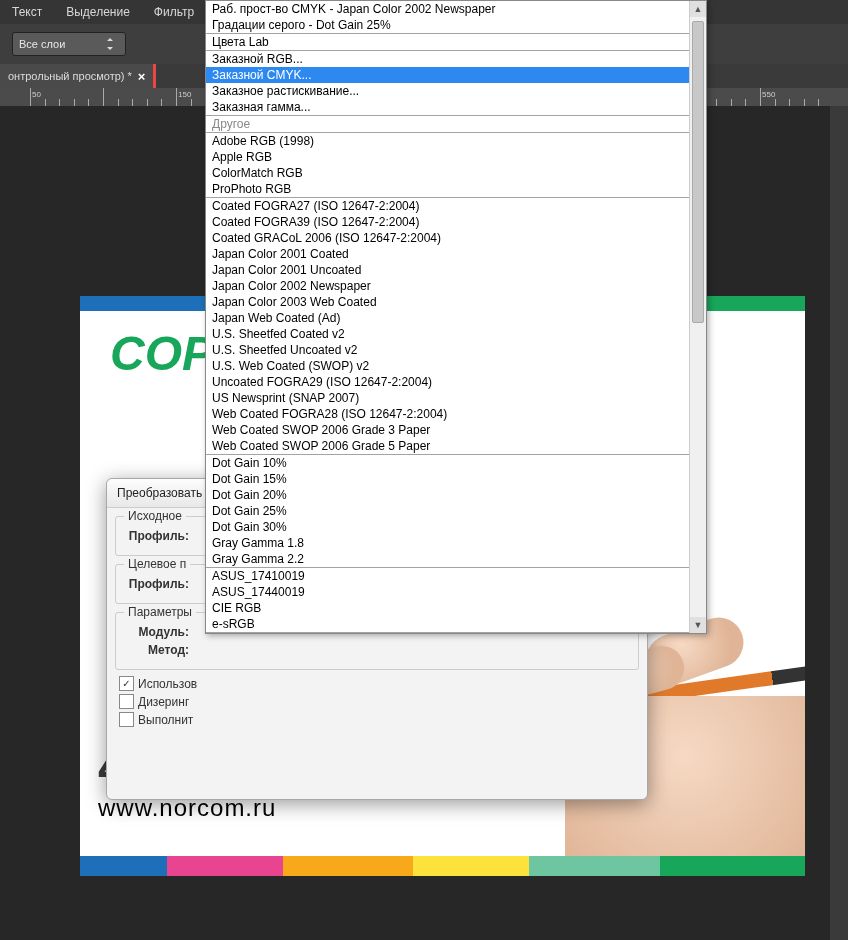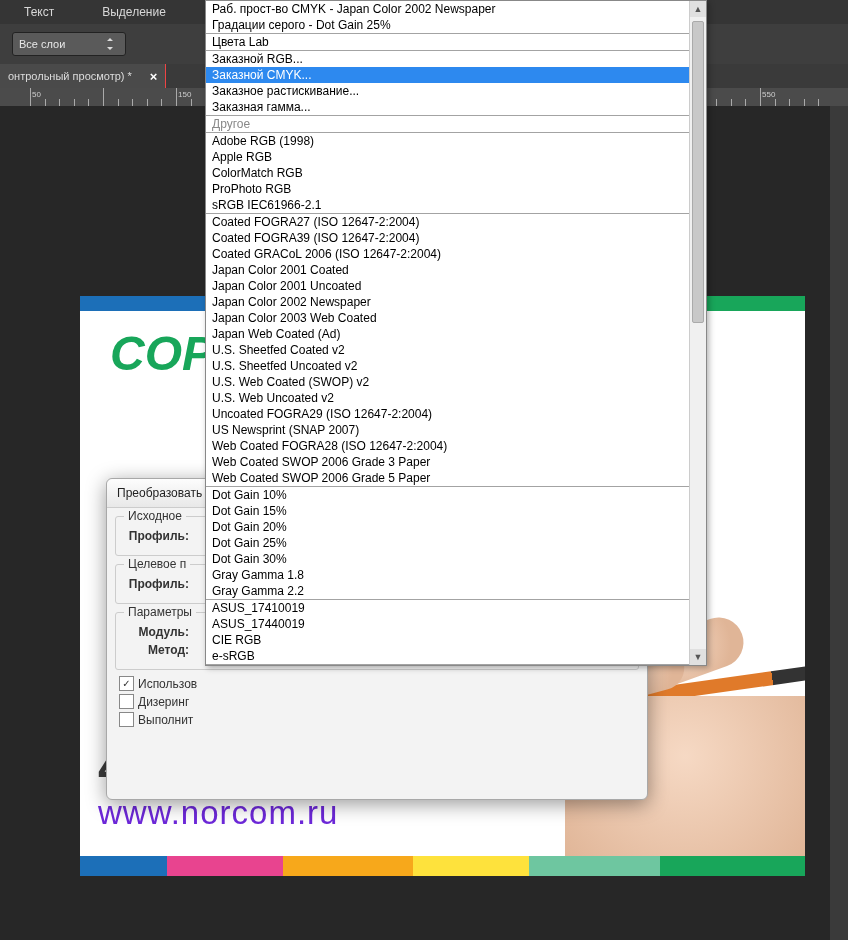--- a/index.html
+++ b/index.html
@@ -1,39 +1,39 @@
 <!DOCTYPE html>
 <html><head>
 <meta charset="utf-8">
 <style>
   html,body{margin:0;padding:0;width:848px;height:940px;overflow:hidden;background:#2c2c2c;font-family:Tahoma,Arial,sans-serif;font-size:12px;color:#222;}
   .menubar{position:absolute;left:0;top:0;right:0;height:24px;background:#353535;color:#d8d8d8;display:flex;align-items:center;padding-left:0px;font-size:12px;}
-  .menubar .menuitem{padding:4px 24px;}
+  .menubar .menuitem{padding:4px 12px;}
   .optbar{position:absolute;left:0;top:24px;right:0;height:40px;background:#3e3e3e;display:flex;align-items:center;padding-left:12px;}
   .dd{display:flex;align-items:center;background:#5a5a5a;color:#e8e8e8;border:1px solid #222;border-radius:3px;height:22px;padding:0 6px;font-size:11px;gap:40px;}
   .dd .chev{width:14px;text-align:center;}
   .dd .chev svg{display:block;}
   .tabbar{position:absolute;left:0;top:64px;right:0;height:24px;background:#3a3a3a;}
-  .doc-tab{display:inline-flex;align-items:center;height:24px;padding:0 8px;background:#4a4a4a;color:#ddd;font-size:11px;border-right:1px solid #ef4444;gap:18px;}
+  .doc-tab{display:inline-flex;align-items:center;height:24px;padding:0 8px;background:#4a4a4a;color:#ddd;font-size:11px;border-right:3px solid #ef4444;gap:6px;}
   .doc-tab .x{color:#fff;font-weight:bold;font-size:13px;}
   .ruler-h{position:absolute;left:0;top:88px;right:0;height:18px;background:#4b4b4b;border-bottom:1px solid #222;}
   .ruler-h .ticks{position:absolute;inset:0;overflow:hidden;}
   .ruler-h .major{position:absolute;top:0;width:1px;height:18px;background:#aaa;}
   .ruler-h .label{position:absolute;top:2px;color:#ccc;font-size:8px;}
   .canvas-area{position:absolute;left:0;top:106px;right:18px;bottom:0;background:#272727;overflow:hidden;}
   .ruler-corner{position:absolute;right:0;top:88px;width:18px;height:18px;background:#4b4b4b;}
   .scroll-v{position:absolute;right:0;top:106px;width:18px;bottom:0;background:#3a3a3a;}
 
   .artboard{position:absolute;left:80px;top:190px;width:725px;height:580px;background:#272727;}
   .paper{position:absolute;left:0;top:0;right:0;bottom:0;background:#fff;}
   .stripe-top{position:absolute;left:0;top:0;right:0;height:15px;background:linear-gradient(90deg,#1c6fb8 0 18%,#e8448f 18% 30%,#f7a81b 30% 48%,#fee23c 48% 64%,#6ec6a0 64% 82%,#18a65a 82% 100%);}
   .stripe-bot{position:absolute;left:0;bottom:0;right:0;height:20px;background:linear-gradient(90deg,#1c6fb8 0 12%,#e8448f 12% 28%,#f7a81b 28% 46%,#fee23c 46% 62%,#6ec6a0 62% 80%,#18a65a 80% 100%);}
   .logo-left{position:absolute;left:30px;top:30px;font-size:48px;font-weight:900;font-style:italic;color:#18a65a;}
   .phone{position:absolute;left:18px;top:440px;font-size:52px;font-weight:900;color:#3c3c3c;letter-spacing:1px;}
-  .url{position:absolute;left:18px;top:498px;font-size:33px;color:#6d28d9;letter-spacing:1px;}
+  .url{position:absolute;left:18px;top:498px;font-size:24px;color:#000000;letter-spacing:1px;}
   .hand{position:absolute;right:0;bottom:20px;width:320px;height:290px;overflow:hidden;}
   .finger{position:absolute;background:radial-gradient(circle at 40% 30%,#f6d9c4,#e0b597 70%);border-radius:40px;}
   .pencil{position:absolute;width:260px;height:14px;background:linear-gradient(90deg,#e07a2a,#e07a2a 80%,#333 80%);border-radius:7px;transform:rotate(-8deg);right:-20px;bottom:160px;}
   .badge{position:absolute;right:15px;top:30px;width:110px;height:110px;}
   .badge .house{position:absolute;inset:0;}
   .badge .house .roof{position:absolute;left:10px;top:0;width:0;height:0;border-left:45px solid transparent;border-right:45px solid transparent;border-bottom:40px solid #18a65a;}
   .badge .house .body{position:absolute;left:24px;top:38px;width:62px;height:40px;border:4px solid #18a65a;border-top:0;}
   .badge .txt{position:absolute;bottom:0;left:0;right:0;text-align:center;color:#f7a81b;font-weight:700;font-size:13px;}
 
   .convert-dlg{position:absolute;left:106px;top:372px;width:540px;height:320px;background:#f3f3f3;border:1px solid #a8a8a8;border-radius:6px;box-shadow:0 4px 20px rgba(0,0,0,.4);}
@@ -232,35 +232,33 @@
       <div class="ditem">Заказная гамма...</div>
     </div>
     <div class="dsection">
       <div class="ditem gray">Другое</div>
     </div>
     <div class="dsection">
       <div class="ditem">Adobe RGB (1998)</div>
       <div class="ditem">Apple RGB</div>
       <div class="ditem">ColorMatch RGB</div>
       <div class="ditem">ProPhoto RGB</div>
-      <div class="ditem">sRGB IEC61966-2.1</div>
     </div>
     <div class="dsection">
       <div class="ditem">Coated FOGRA27 (ISO 12647-2:2004)</div>
       <div class="ditem">Coated FOGRA39 (ISO 12647-2:2004)</div>
       <div class="ditem">Coated GRACoL 2006 (ISO 12647-2:2004)</div>
       <div class="ditem">Japan Color 2001 Coated</div>
       <div class="ditem">Japan Color 2001 Uncoated</div>
       <div class="ditem">Japan Color 2002 Newspaper</div>
       <div class="ditem">Japan Color 2003 Web Coated</div>
       <div class="ditem">Japan Web Coated (Ad)</div>
       <div class="ditem">U.S. Sheetfed Coated v2</div>
       <div class="ditem">U.S. Sheetfed Uncoated v2</div>
       <div class="ditem">U.S. Web Coated (SWOP) v2</div>
-      <div class="ditem">U.S. Web Uncoated v2</div>
       <div class="ditem">Uncoated FOGRA29 (ISO 12647-2:2004)</div>
       <div class="ditem">US Newsprint (SNAP 2007)</div>
       <div class="ditem">Web Coated FOGRA28 (ISO 12647-2:2004)</div>
       <div class="ditem">Web Coated SWOP 2006 Grade 3 Paper</div>
       <div class="ditem">Web Coated SWOP 2006 Grade 5 Paper</div>
     </div>
     <div class="dsection">
       <div class="ditem">Dot Gain 10%</div>
       <div class="ditem">Dot Gain 15%</div>
       <div class="ditem">Dot Gain 20%</div>

